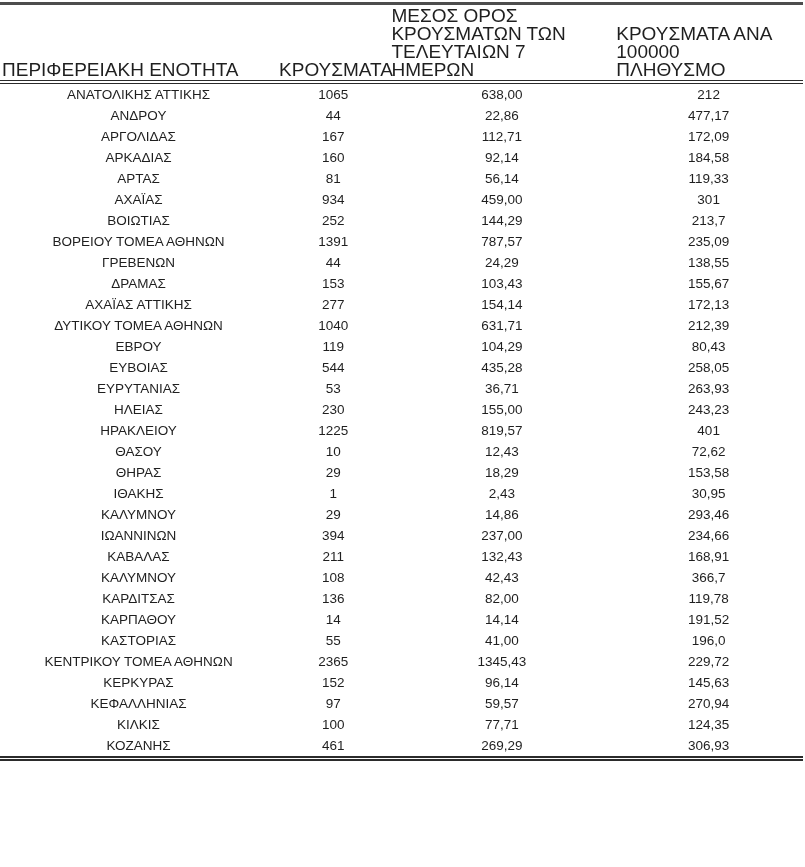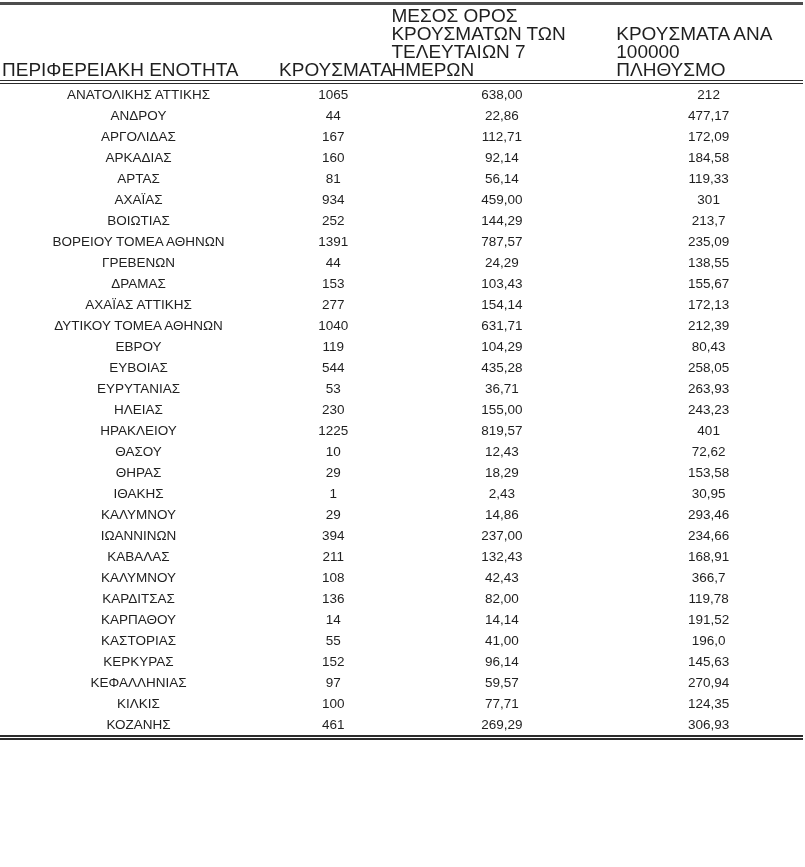--- a/index.html
+++ b/index.html
@@ -230,20 +230,26 @@
           <td>14,14</td>
           <td>191,52</td>
         </tr>
         <tr>
           <td>ΚΑΣΤΟΡΙΑΣ</td>
           <td>55</td>
           <td>41,00</td>
           <td>196,0</td>
         </tr>
         <tr>
+          <td>ΚΕΝΤΡΙΚΟΥ ΤΟΜΕΑ ΑΘΗΝΩΝ</td>
+          <td>2365</td>
+          <td>1345,43</td>
+          <td>229,72</td>
+        </tr>
+        <tr>
           <td>ΚΕΡΚΥΡΑΣ</td>
           <td>152</td>
           <td>96,14</td>
           <td>145,63</td>
         </tr>
         <tr>
           <td>ΚΕΦΑΛΛΗΝΙΑΣ</td>
           <td>97</td>
           <td>59,57</td>
           <td>270,94</td>

